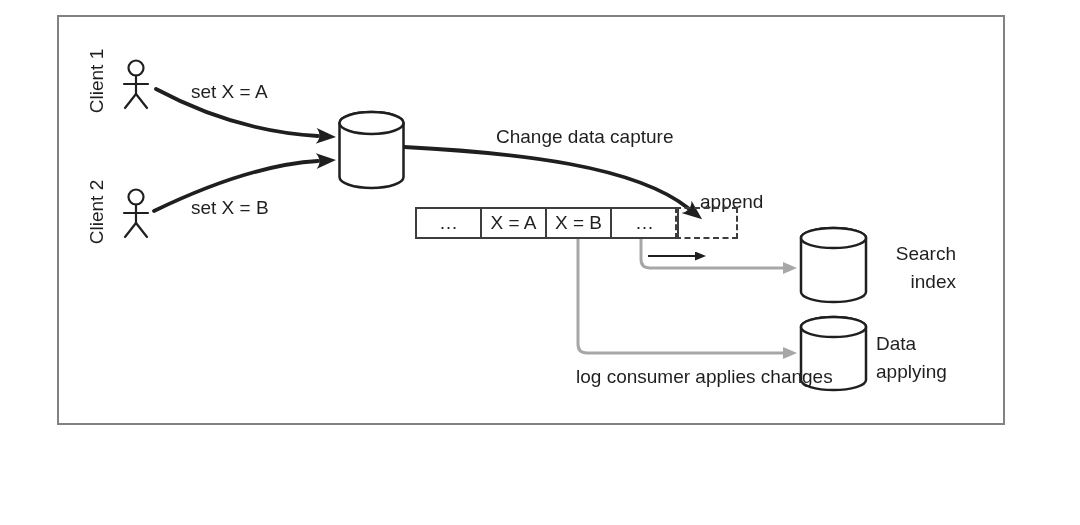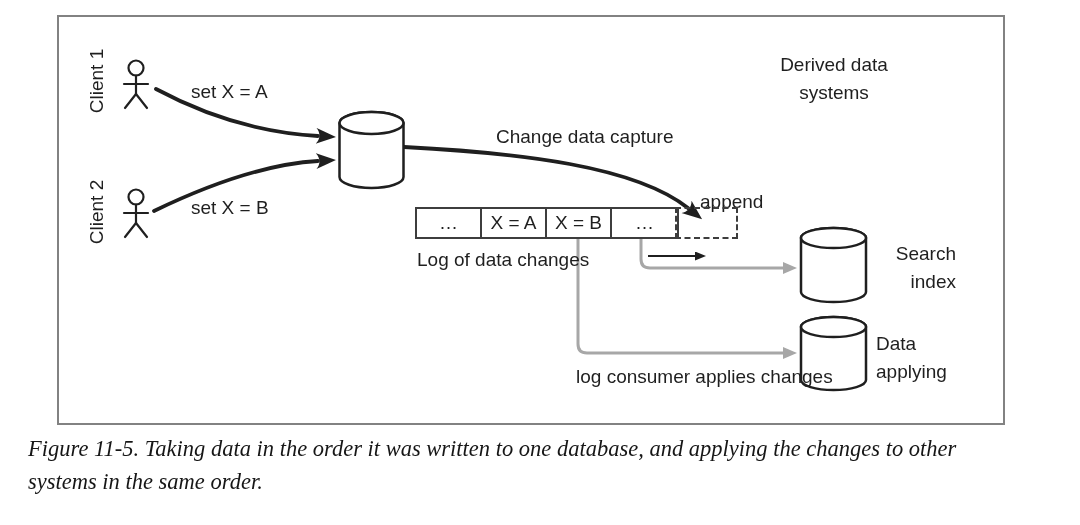--- a/index.html
+++ b/index.html
@@ -101,33 +101,30 @@
       <ellipse cx="833.5" cy="327" rx="32.5" ry="10"></ellipse>
     </g>
   </svg>
 
   <div class="vlabel" style="left:97px;top:81px;">Client 1</div>
   <div class="vlabel" style="left:97px;top:212px;">Client 2</div>
 
   <div class="lbl" style="left:191px;top:78px;">set X = A</div>
   <div class="lbl" style="left:191px;top:194px;">set X = B</div>
 
-  <div class="lbl wrap center" style="left:769px;top:51px;width:130px;">Derived data systems</div>
 
   <div class="lbl" style="left:496px;top:123px;">Change data capture</div>
   <div class="lbl" style="left:700px;top:188px;font-size:19px;">append</div>
   <div class="lbl" style="left:576px;top:363px;">log consumer applies changes</div>
 
   <div id="log-row">
     <div class="log-cell">…</div>
     <div class="log-cell">X = A</div>
     <div class="log-cell">X = B</div>
     <div class="log-cell">…</div>
   </div>
   <div id="append-box"></div>
-  <div class="lbl" style="left:417px;top:246px;">Log of data changes</div>
 
   <div class="lbl wrap" style="left:876px;top:240px;width:80px;line-height:28px;text-align:right;">Search index</div>
   <div class="lbl wrap" style="left:876px;top:330px;width:110px;line-height:28px;">Data applying</div>
 
-  <div id="caption">Figure 11-5. Taking data in the order it was written to one database, and applying the changes to other systems in the same order.</div>
 
 </div>
 
 </body></html>

